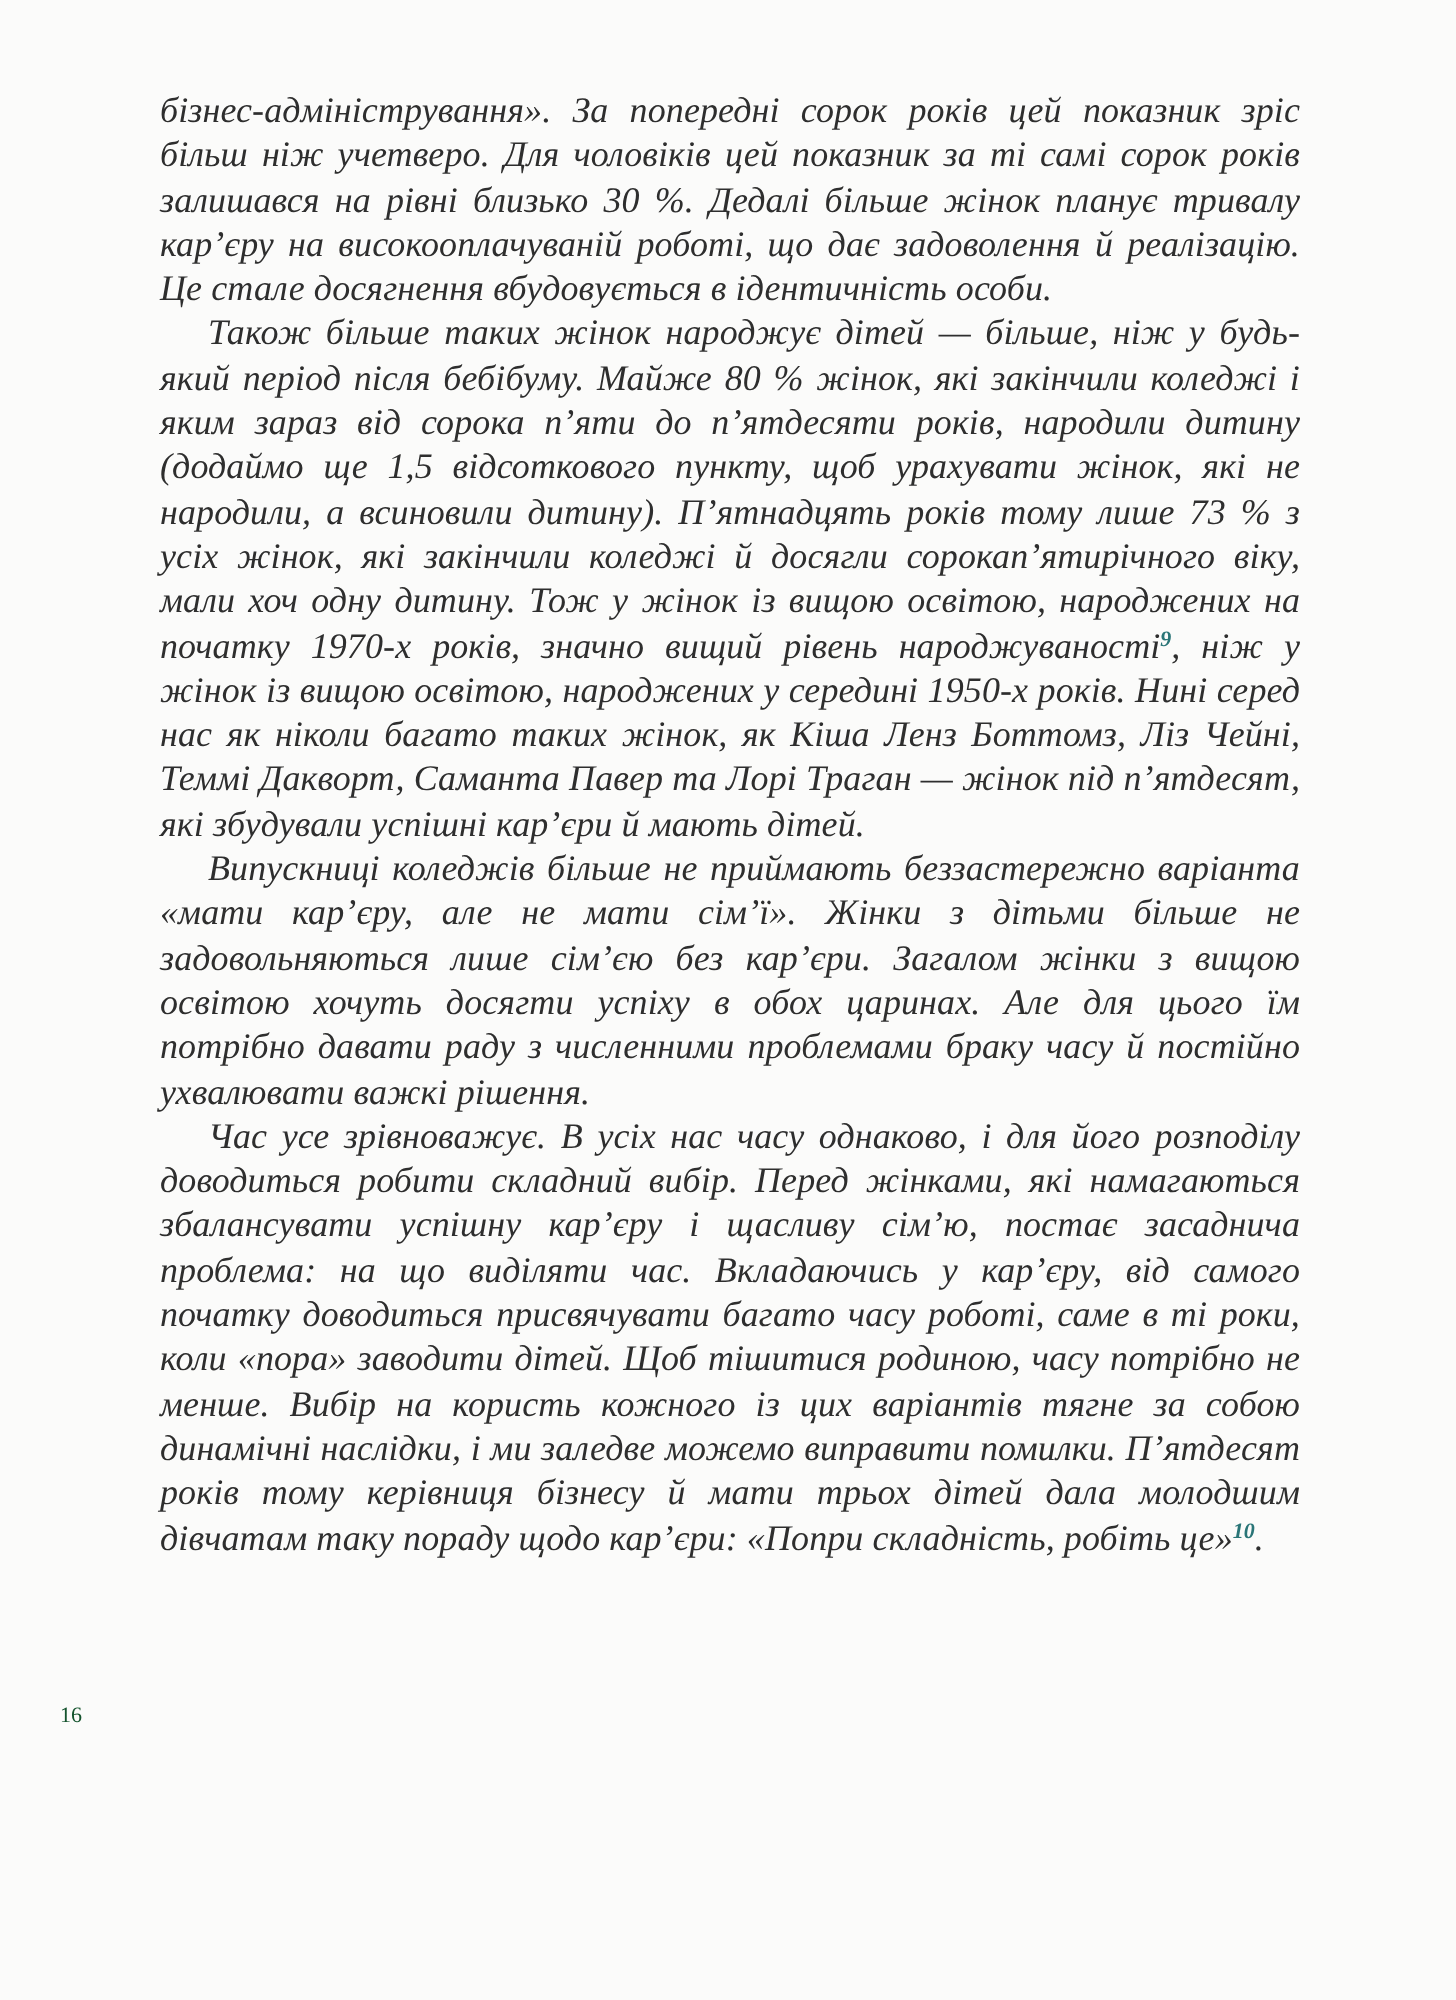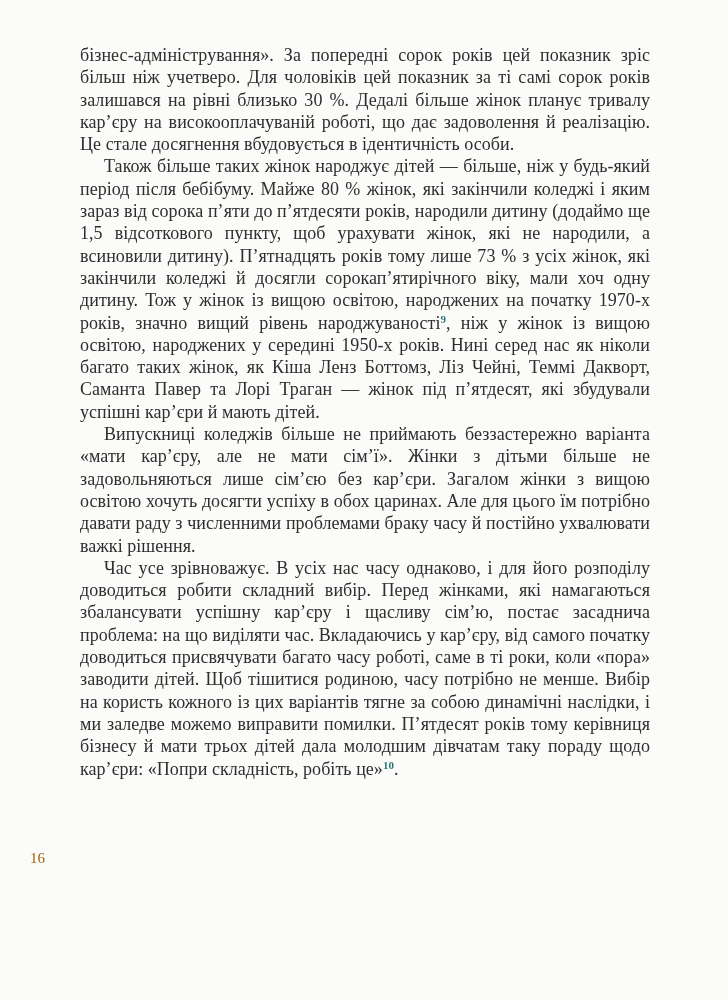--- a/index.html
+++ b/index.html
@@ -27,39 +27,40 @@
       text-align: justify;
       font-size: 18px;
       line-height: 22.3px;
       letter-spacing: 0.05px;
       -webkit-hyphens: auto;
       hyphens: auto;
     }
     .para {
       margin: 0;
       padding: 0;
+      font-style: italic;
     }
     .para.indent {
       text-indent: 24px;
     }
     sup.footnote-ref {
       color: #2a7577;
       font-weight: bold;
       font-size: 11px;
       line-height: 0;
       vertical-align: 6px;
       letter-spacing: 0;
     }
     .page-number {
       position: absolute;
       left: 30px;
       top: 847px;
-      font-size: 15px;
+      font-size: 11px;
       line-height: 22.3px;
-      color: #a16207;
+      color: #14532d;
     }
   </style>
 </head>
 <body>
 
 <div class="page">
 
   <div class="page-number">16</div>
 
   <div class="text-block">

